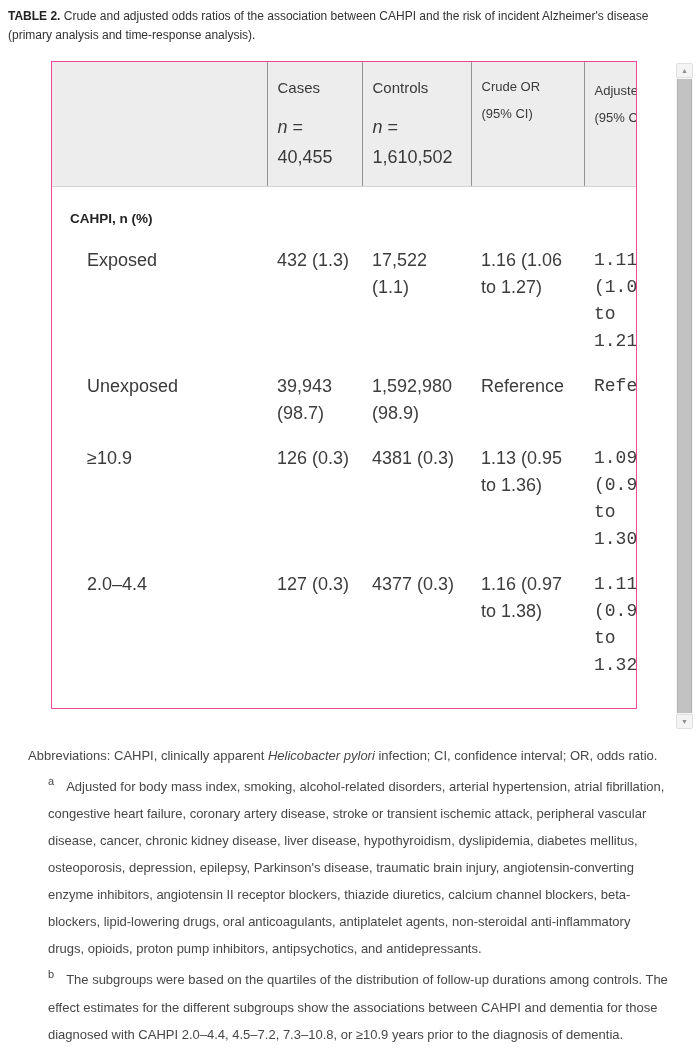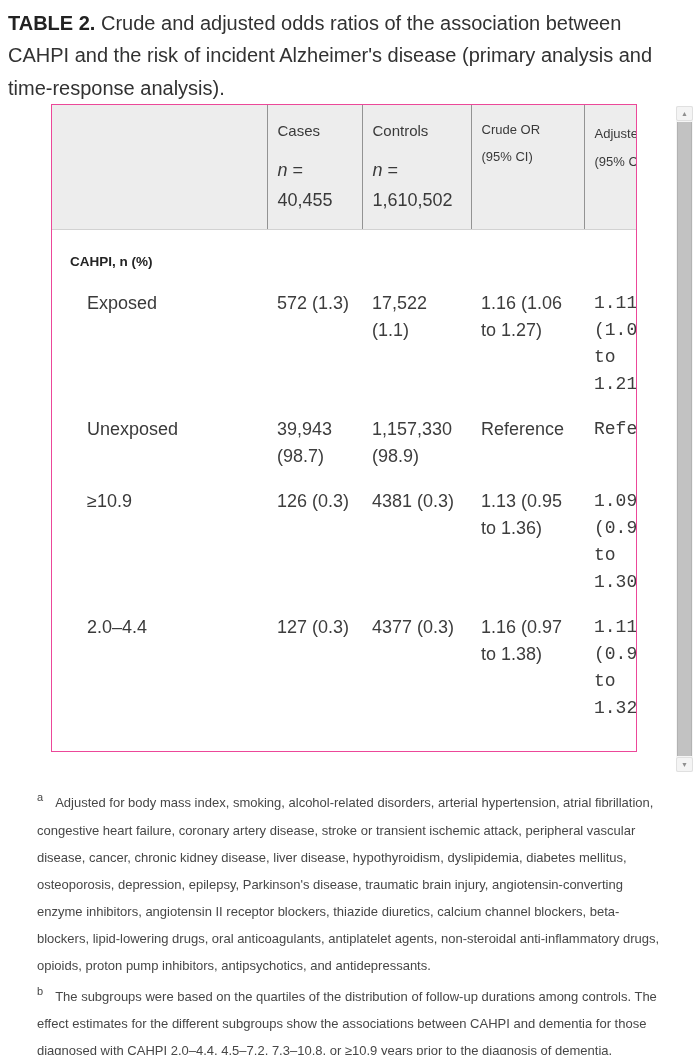--- a/index.html
+++ b/index.html
@@ -5,22 +5,22 @@
   * { margin:0; padding:0; box-sizing:border-box; }
   html,body { background:#ffffff; }
   body {
     width:699px; height:1055px; overflow:hidden; position:relative;
     font-family:"Liberation Sans","DejaVu Sans",sans-serif;
     color:#333333;
   }
 
   
   .caption {
-    margin:7px 12px 0 8px;
-    font-size:20px; line-height:1.62; color:#323232;
+    margin:7px 12px 15px 8px;
+    font-size:12px; line-height:1.62; color:#323232;
   }
   .caption b { color:#222; }
 
   
   .table-wrap { position:relative; margin-left:7px; width:686px; height:668px; }
 
   .dtable-box {
     position:absolute; top:0; left:0; width:586px; height:648px;
     border:1px solid #ec4899; background:#fff; overflow:hidden;margin-left:44px;
   }
@@ -66,21 +66,21 @@
   }
   .scroll-btn.up   { top:0; }
   .scroll-btn.down { bottom:0; }
   .scroll-thumb {
     position:absolute; top:16px; bottom:16px; left:1px; width:15px;
     background:#c2c2c2; border-left:1px solid #b2b2b2; border-right:1px solid #b2b2b2;
   }
 
   
   .footnotes { margin:13px 30px 0 28px; font-size:13px; line-height:27px; color:#474747; }
-  .fnote { margin-left:9px; }
+  .fnote { margin-left:20px; }
   .fnote sup { font-size:11px; position:relative; top:-1px; margin-right:12px; color:#474747; }
   .abbr i { font-style:italic; }
 </style>
 </head>
 <body>
 
 <div class="caption">
   <b>TABLE 2.</b><span> Crude and adjusted odds ratios of the association between CAHPI and the risk of incident Alzheimer's disease (primary analysis and time-response analysis).</span>
 </div>
 
@@ -115,30 +115,30 @@
           <div class="hdr-sml">(95% CI)</div>
         </th>
       </tr>
 
       <tr>
         <td class="section" colspan="5">CAHPI, n (%)</td>
       </tr>
 
       <tr>
         <td class="lbl">Exposed</td>
-        <td>572 (1.3)</td>
+        <td>432 (1.3)</td>
         <td>17,522 (1.1)</td>
         <td>1.16 (1.06 to 1.27)</td>
         <td class="adj">1.11 (1.01 to 1.21)</td>
       </tr>
 
       <tr>
         <td class="lbl">Unexposed</td>
         <td>39,943 (98.7)</td>
-        <td>1,157,330 (98.9)</td>
+        <td>1,592,980 (98.9)</td>
         <td>Reference</td>
         <td class="adj">Reference</td>
       </tr>
 
 
       <tr>
         <td class="lbl">≥10.9</td>
         <td>126 (0.3)</td>
         <td>4381 (0.3)</td>
         <td>1.13 (0.95 to 1.36)</td>
@@ -160,17 +160,18 @@
   </div>
 
   <div class="vscroll">
     <div class="scroll-btn up">▲</div>
     <div class="scroll-thumb"></div>
     <div class="scroll-btn down">▼</div>
   </div>
 </div>
 
 <div class="footnotes">
+  <div class="abbr"><span>Abbreviations: CAHPI, clinically apparent </span><i>Helicobacter pylori</i><span> infection; CI, confidence interval; OR, odds ratio.</span></div>
 
   <div class="fnote"><sup>a</sup><span>Adjusted for body mass index, smoking, alcohol-related disorders, arterial hypertension, atrial fibrillation, congestive heart failure, coronary artery disease, stroke or transient ischemic attack, peripheral vascular disease, cancer, chronic kidney disease, liver disease, hypothyroidism, dyslipidemia, diabetes mellitus, osteoporosis, depression, epilepsy, Parkinson's disease, traumatic brain injury, angiotensin-converting enzyme inhibitors, angiotensin II receptor blockers, thiazide diuretics, calcium channel blockers, beta-blockers, lipid-lowering drugs, oral anticoagulants, antiplatelet agents, non-steroidal anti-inflammatory drugs, opioids, proton pump inhibitors, antipsychotics, and antidepressants.</span></div>
 
   <div class="fnote"><sup>b</sup><span>The subgroups were based on the quartiles of the distribution of follow-up durations among controls. The effect estimates for the different subgroups show the associations between CAHPI and dementia for those diagnosed with CAHPI 2.0–4.4, 4.5–7.2, 7.3–10.8, or ≥10.9 years prior to the diagnosis of dementia.</span></div>
 </div>
 
 </body></html>

